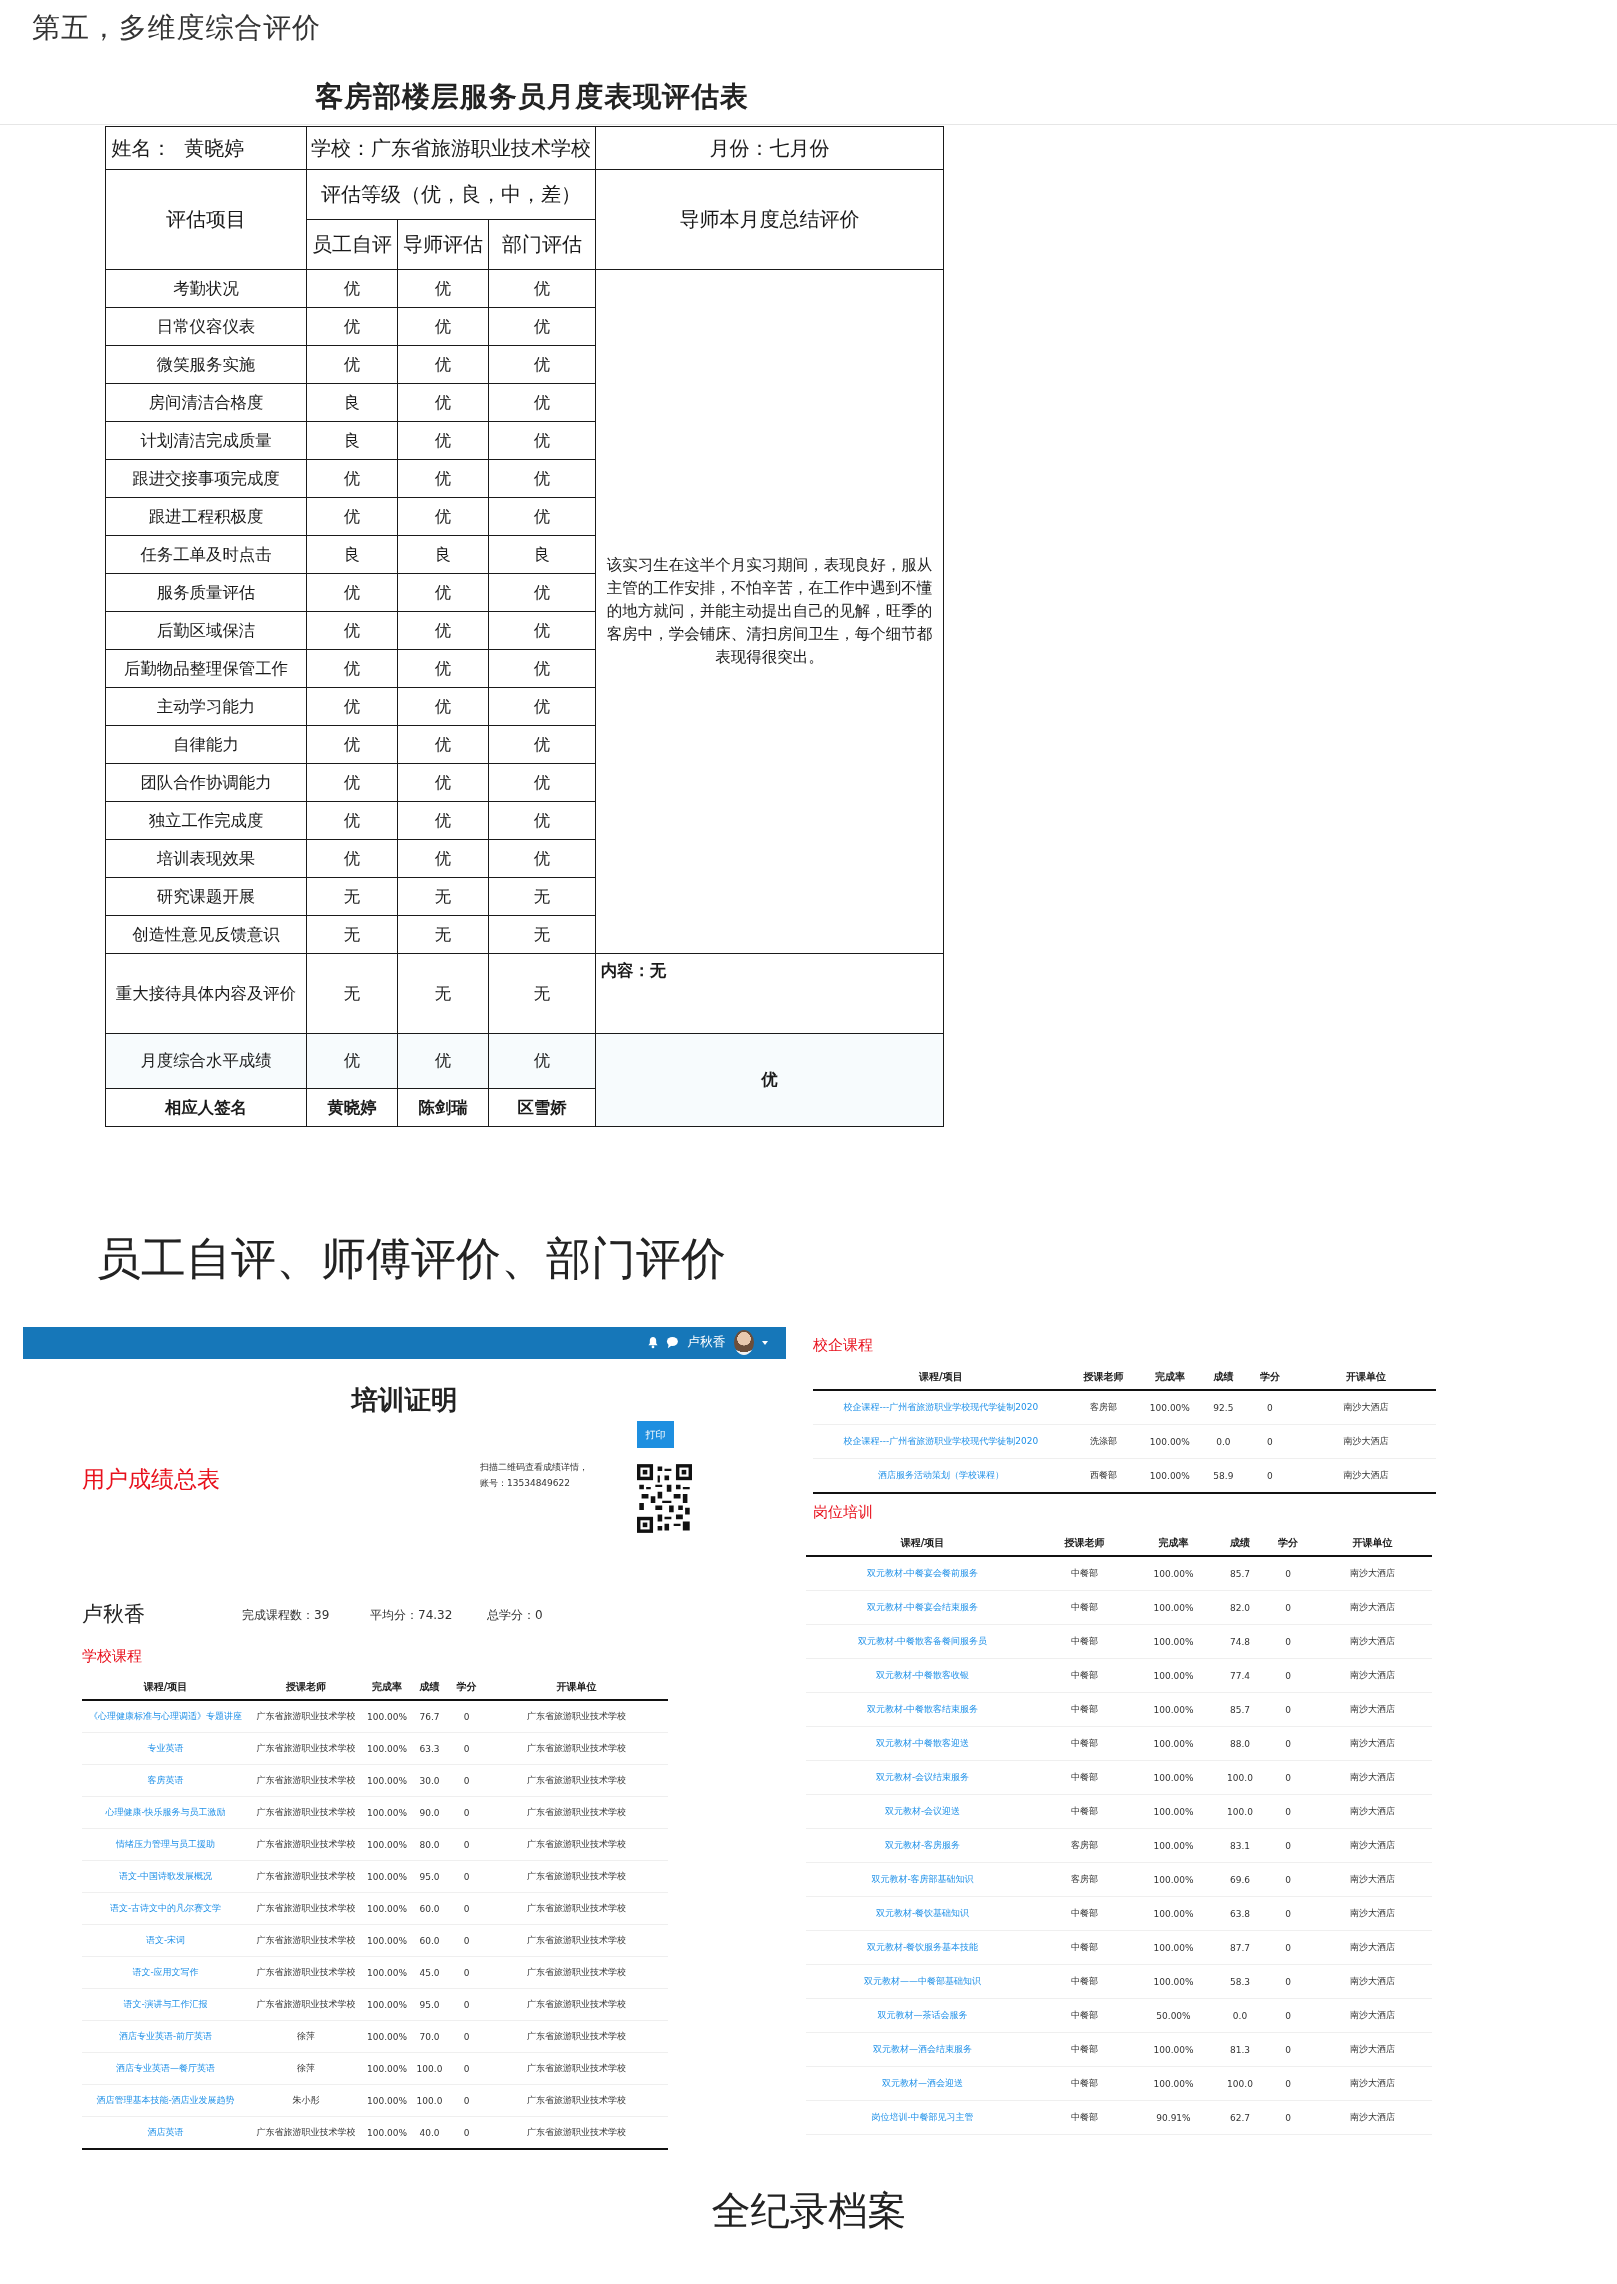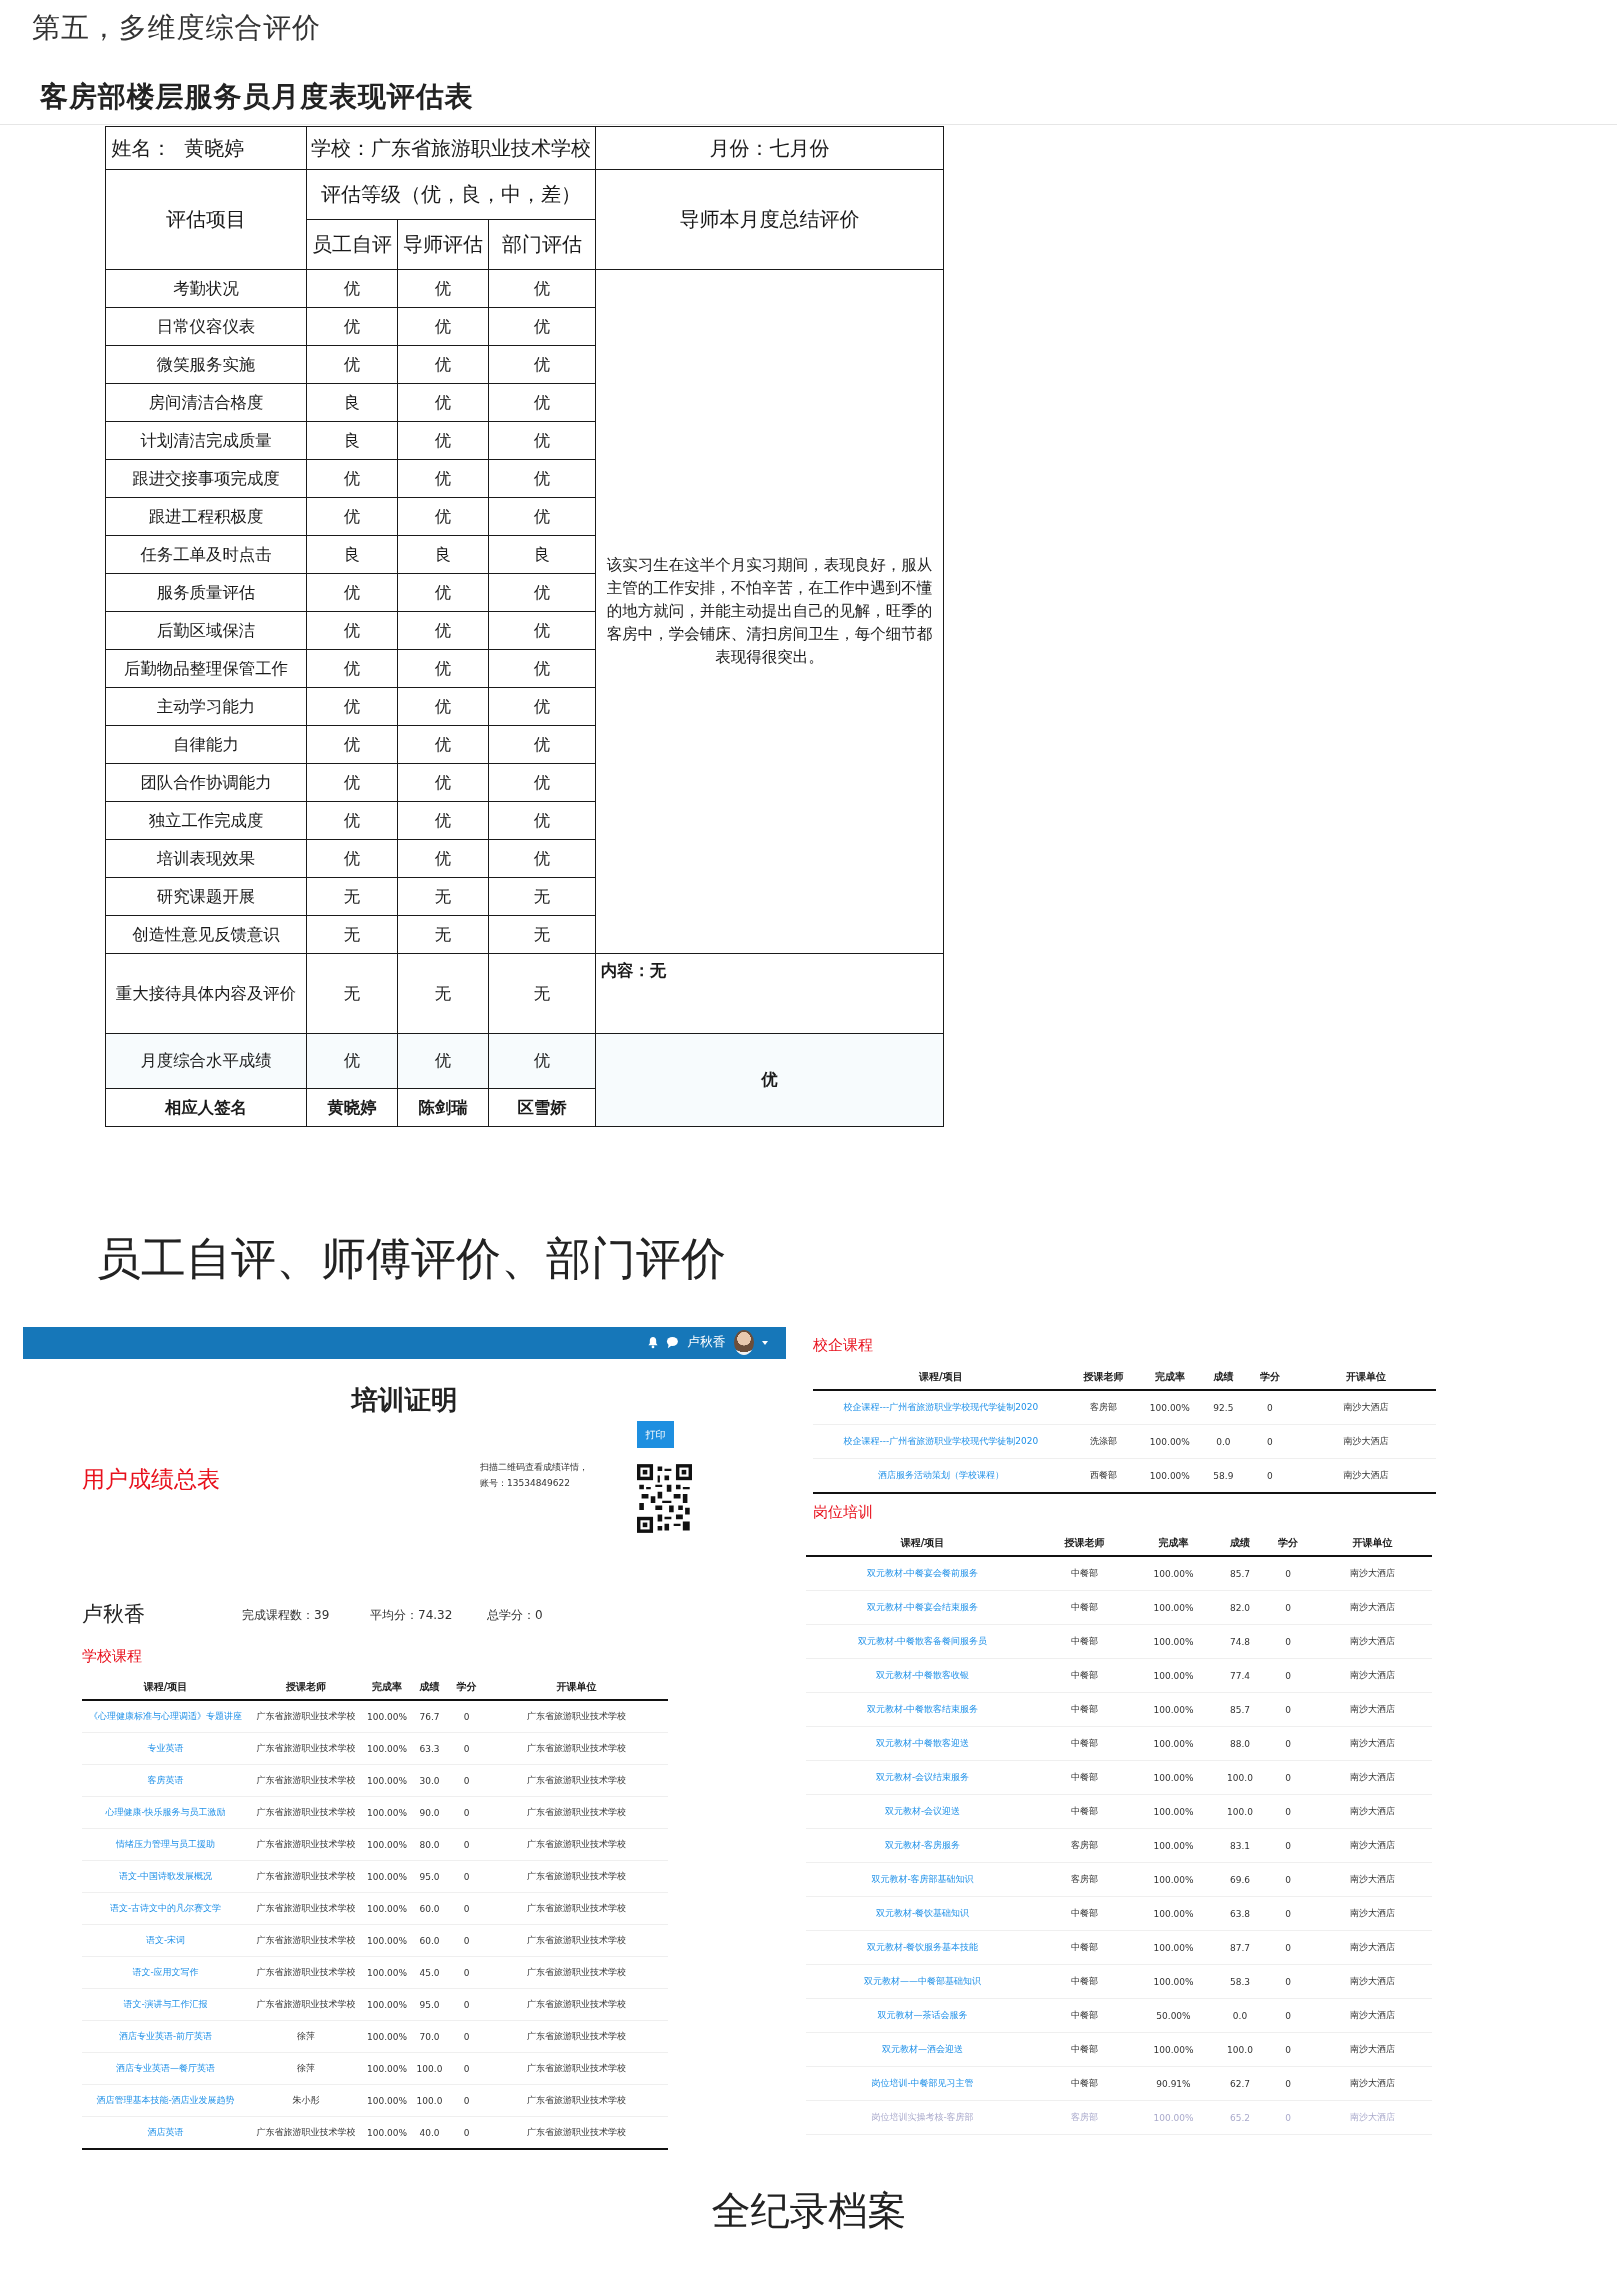--- a/index.html
+++ b/index.html
@@ -1,21 +1,21 @@
 <!DOCTYPE html>
 <html style="font-size:7.3px"><head>
 <meta charset="utf-8">
 <style>
   html, body { margin:0; padding:0; background:#ffffff; }
   body { width:1618px; height:2291px; position:relative; overflow:hidden;
          font-family:"DejaVu Sans","Liberation Sans",sans-serif; color:#1a1a1a; }
   .abs { position:absolute; }
   #sec-title { left:32px; top:9px; font-size:28px; color:#333; font-weight:400; letter-spacing:0.9px; }
-  #form-title { left:0; width:1064px; top:78px; text-align:left; font-size:28px; font-weight:700;
-                font-family:"DejaVu Serif","Liberation Serif",serif; color:#222; letter-spacing:0.9px;padding-left:40px; }
+  #form-title { left:0; width:1064px; top:78px; text-align:center; font-size:28px; font-weight:700;
+                font-family:"DejaVu Serif","Liberation Serif",serif; color:#222; letter-spacing:0.9px; }
   .hr-faint { left:0; width:1618px; top:124px; height:0.9px; background:#e6e6e6; }
 
   
   #eval { left:105px; top:126px; width:839px; border-collapse:collapse; table-layout:fixed;
           font-family:"DejaVu Serif","Liberation Serif",serif; }
   #eval td { border:1.8px solid #1a1a1a; text-align:center; vertical-align:middle; padding:0; }
   #eval .hdr { font-size:20px; }
   #eval .item { font-size:16.4px; height:37px; }
   #eval .grade { font-size:16.4px; }
   #eval .bold { font-weight:700; }
@@ -586,20 +586,28 @@
         </tr>
         <tr>
           <td class="course">双元教材—茶话会服务</td>
           <td>中餐部</td>
           <td>50.00%</td>
           <td>0.0</td>
           <td>0</td>
           <td>南沙大酒店</td>
         </tr>
         <tr>
+          <td class="course">双元教材—酒会结束服务</td>
+          <td>中餐部</td>
+          <td>100.00%</td>
+          <td>81.3</td>
+          <td>0</td>
+          <td>南沙大酒店</td>
+        </tr>
+        <tr>
           <td class="course">双元教材—酒会迎送</td>
           <td>中餐部</td>
           <td>100.00%</td>
           <td>100.0</td>
           <td>0</td>
           <td>南沙大酒店</td>
         </tr>
         <tr>
           <td class="course">岗位培训-中餐部见习主管</td>
           <td>中餐部</td>

